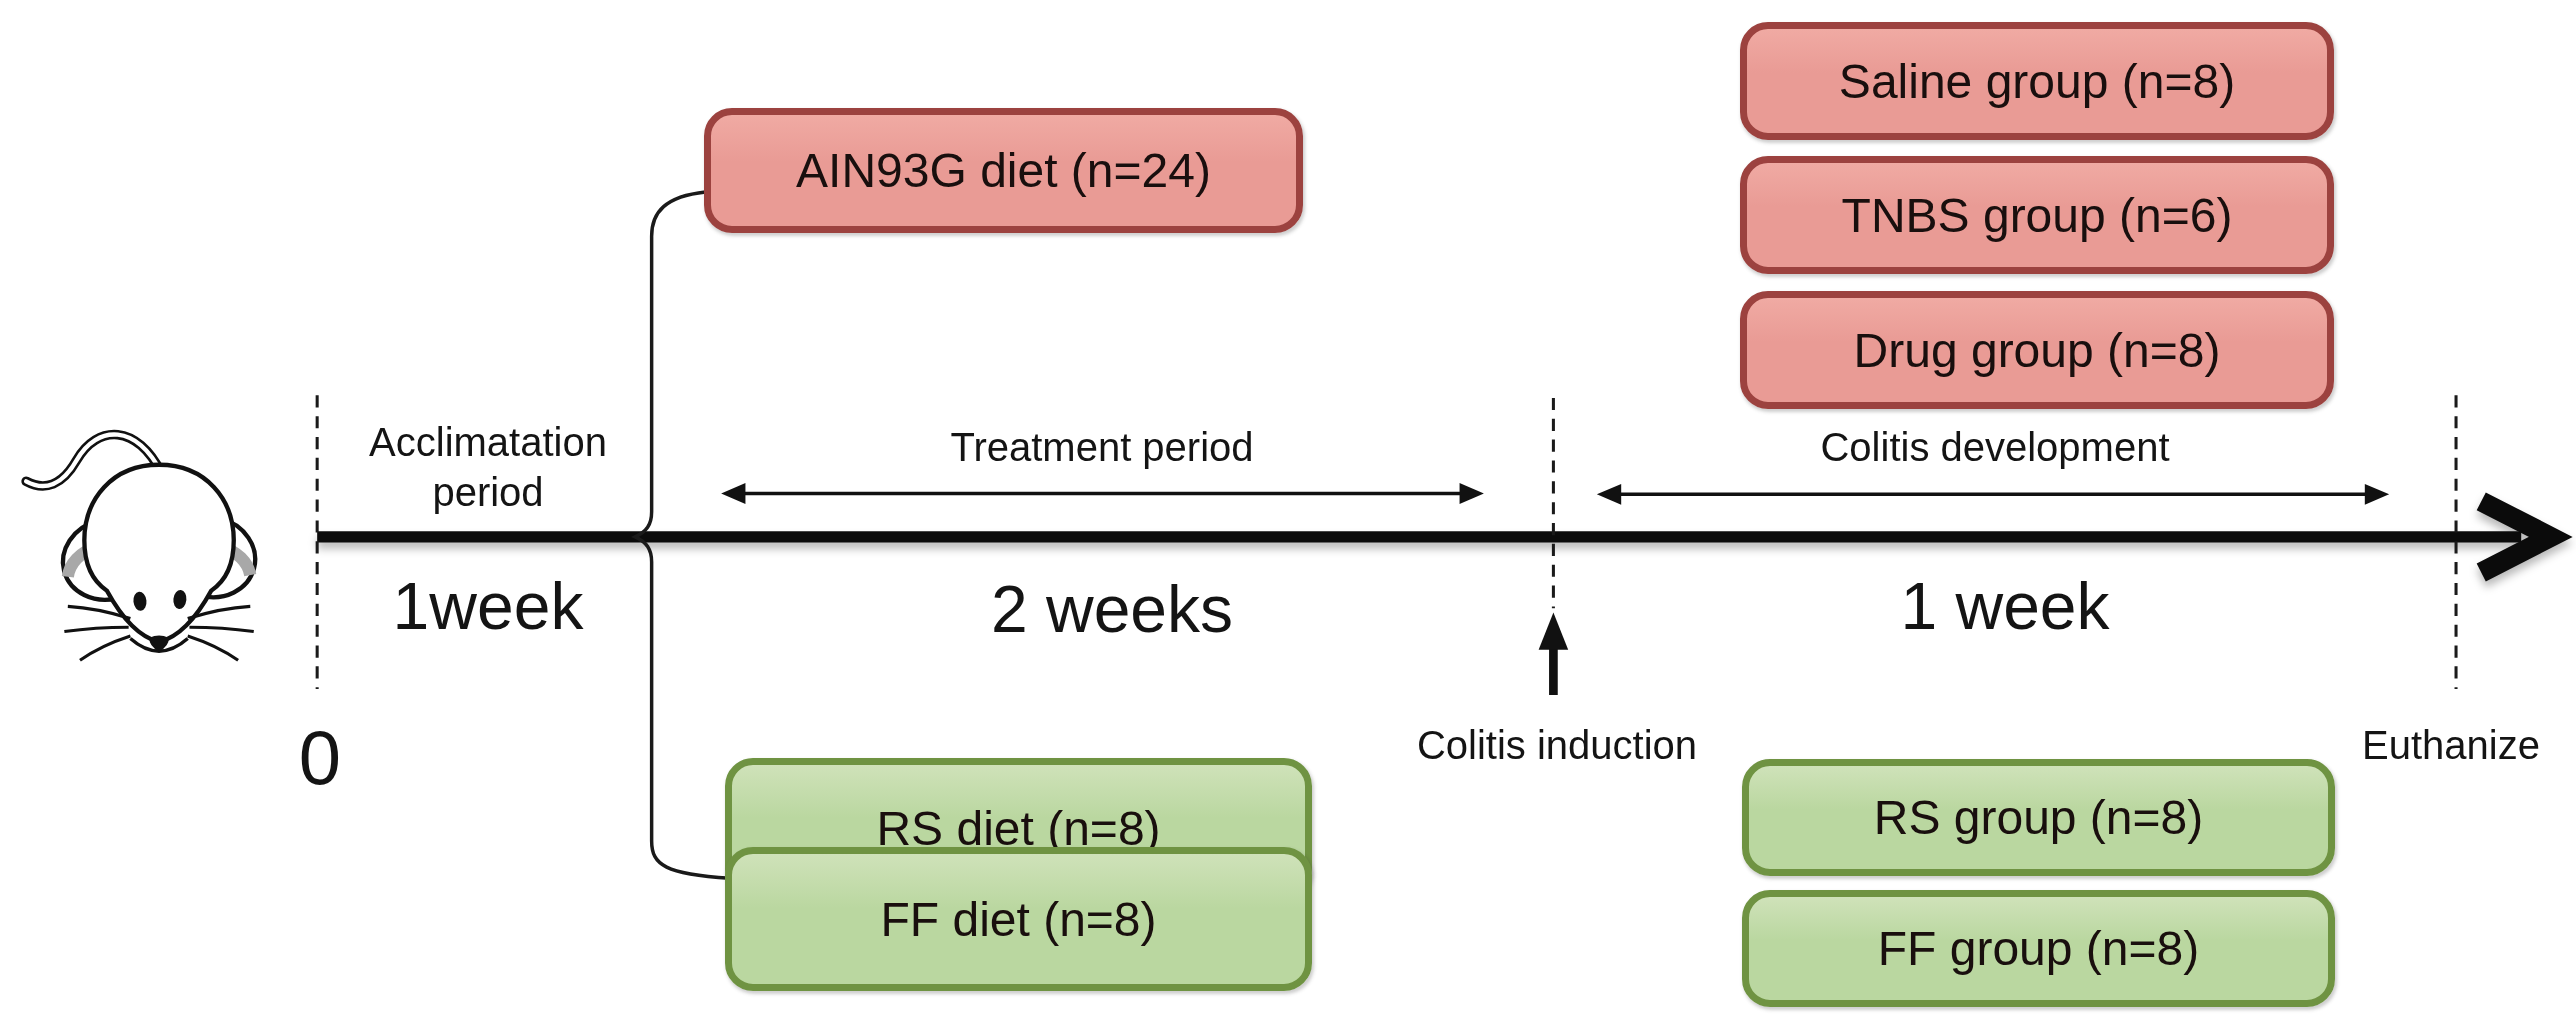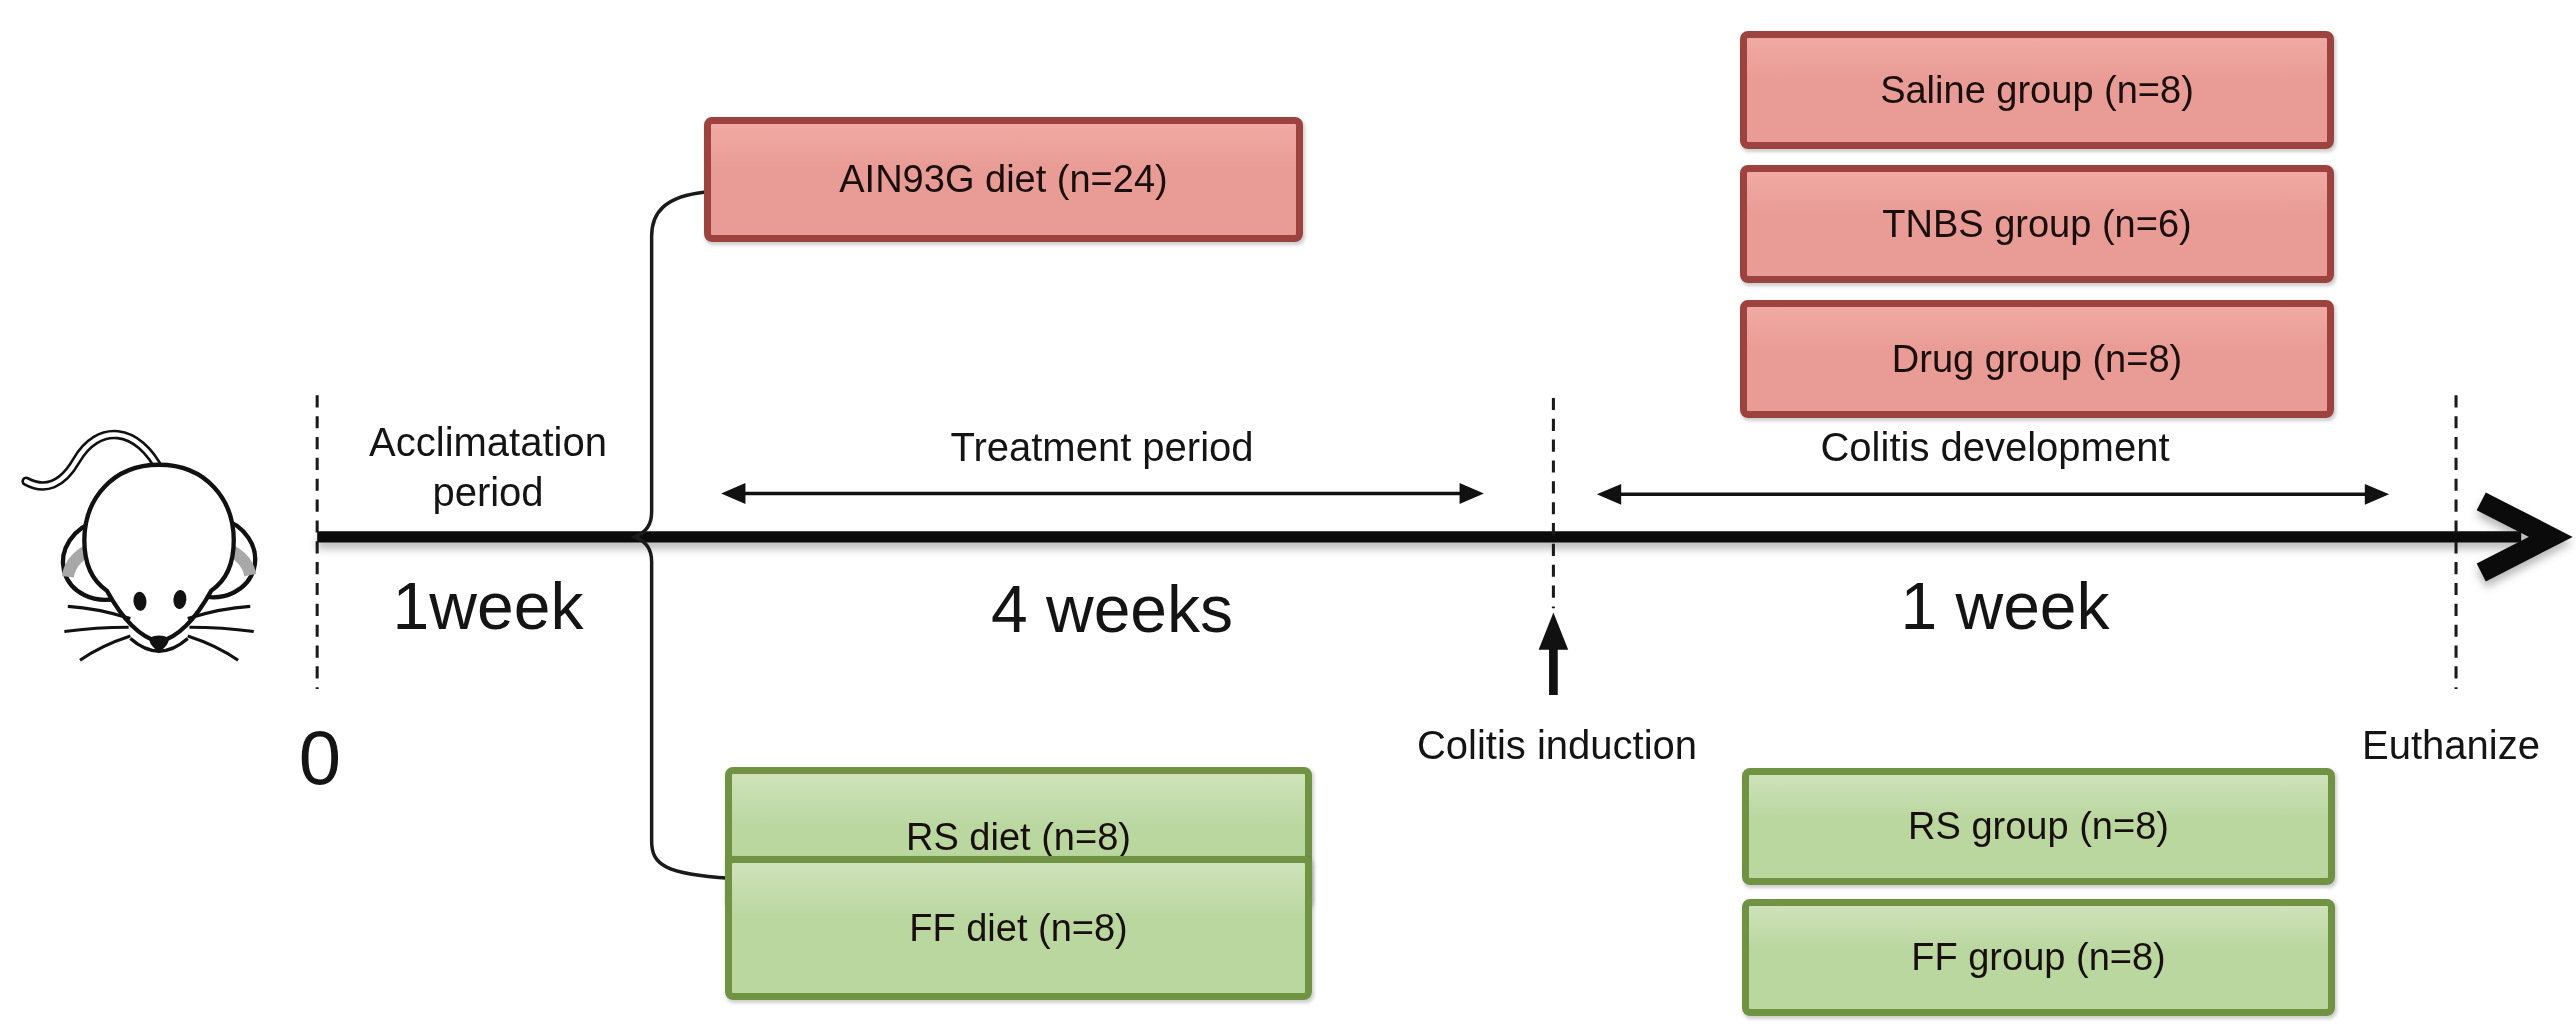--- a/index.html
+++ b/index.html
@@ -9,24 +9,23 @@
   }
   #linework{position:absolute;left:0;top:0;}
   .label{position:absolute;transform:translate(-50%,-50%);white-space:nowrap;text-align:center;color:#141414;}
   .phase-title{font-size:40px;line-height:1.26;}
   .duration{font-size:66px;}
   .origin{font-size:76px;}
   .event{font-size:40px;}
   .wrap{white-space:normal;width:348px;}
   .box{
     position:absolute;display:flex;align-items:center;justify-content:center;
-    box-sizing:border-box;border-radius:8px;font-size:38px;color:#190f0e;
+    box-sizing:border-box;border-radius:28px;font-size:48px;color:#190f0e;
     border:7px solid #000;text-align:center;
     box-shadow:1.7px 2.6px 3.5px rgba(60,60,60,0.25);
-    margin-top:9px;
   }
   .box.red{
     background:linear-gradient(180deg, var(--red-fill-light,#f0aaa3) 0%, var(--red-fill,#e99b95) 42%);
     border-color:var(--red-border,#9c423f);
   }
   .box.green{
     background:linear-gradient(180deg, var(--green-fill-light,#cfe2b9) 0%, var(--green-fill,#bad7a0) 42%);
     border-color:var(--green-border,#6f9342);
   }
   
@@ -105,21 +104,21 @@
         <path d="M 216 732 Q 250 743 274 760"></path>
       </g>
     </g>
   </svg>
 
   <div class="label phase-title" style="left:1102px;top:447px;">Treatment period</div>
   <div class="label phase-title wrap" style="left:488px;top:467px;">Acclimatation period</div>
   <div class="label phase-title" style="left:1995px;top:447px;">Colitis development</div>
 
   <div class="label duration" style="left:488px;top:606px;">1week</div>
-  <div class="label duration" style="left:1112px;top:609px;">4 weeks</div>
+  <div class="label duration" style="left:1112px;top:609px;">2 weeks</div>
   <div class="label duration" style="left:2005px;top:606px;">1 week</div>
 
   <div class="label origin" style="left:320px;top:757px;">0</div>
   <div class="label event" style="left:1557px;top:745px;">Colitis induction</div>
   <div class="label event" style="left:2451px;top:745px;">Euthanize</div>
 
   <div class="box red" id="box-ain93g">AIN93G diet (n=24)</div>
   <div class="box red" id="box-saline">Saline group (n=8)</div>
   <div class="box red" id="box-tnbs">TNBS group (n=6)</div>
   <div class="box red" id="box-drug">Drug group (n=8)</div>

